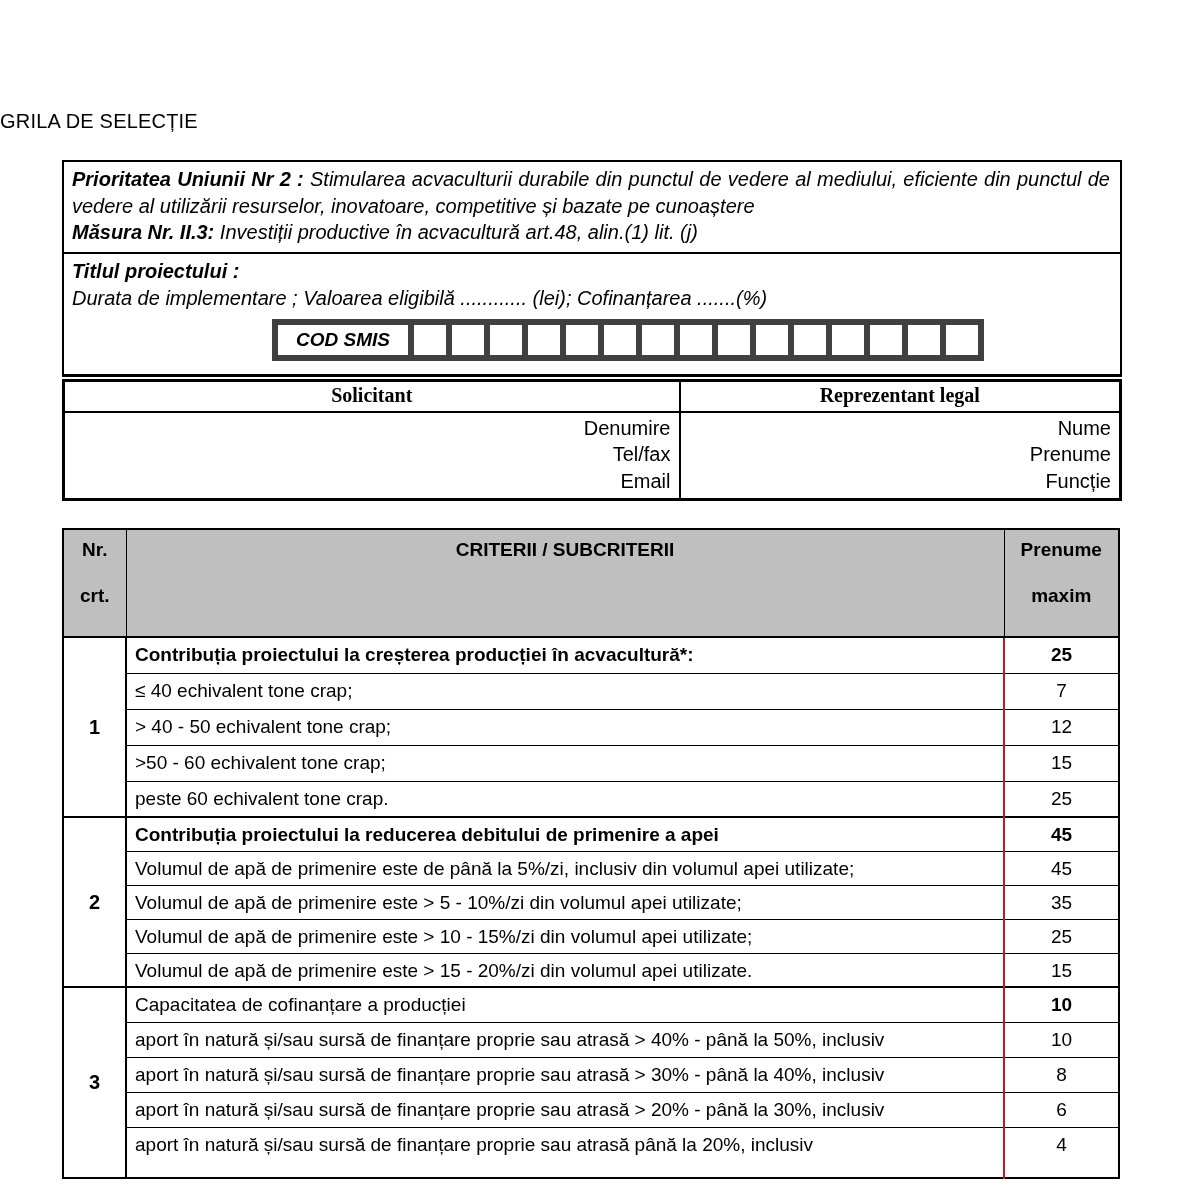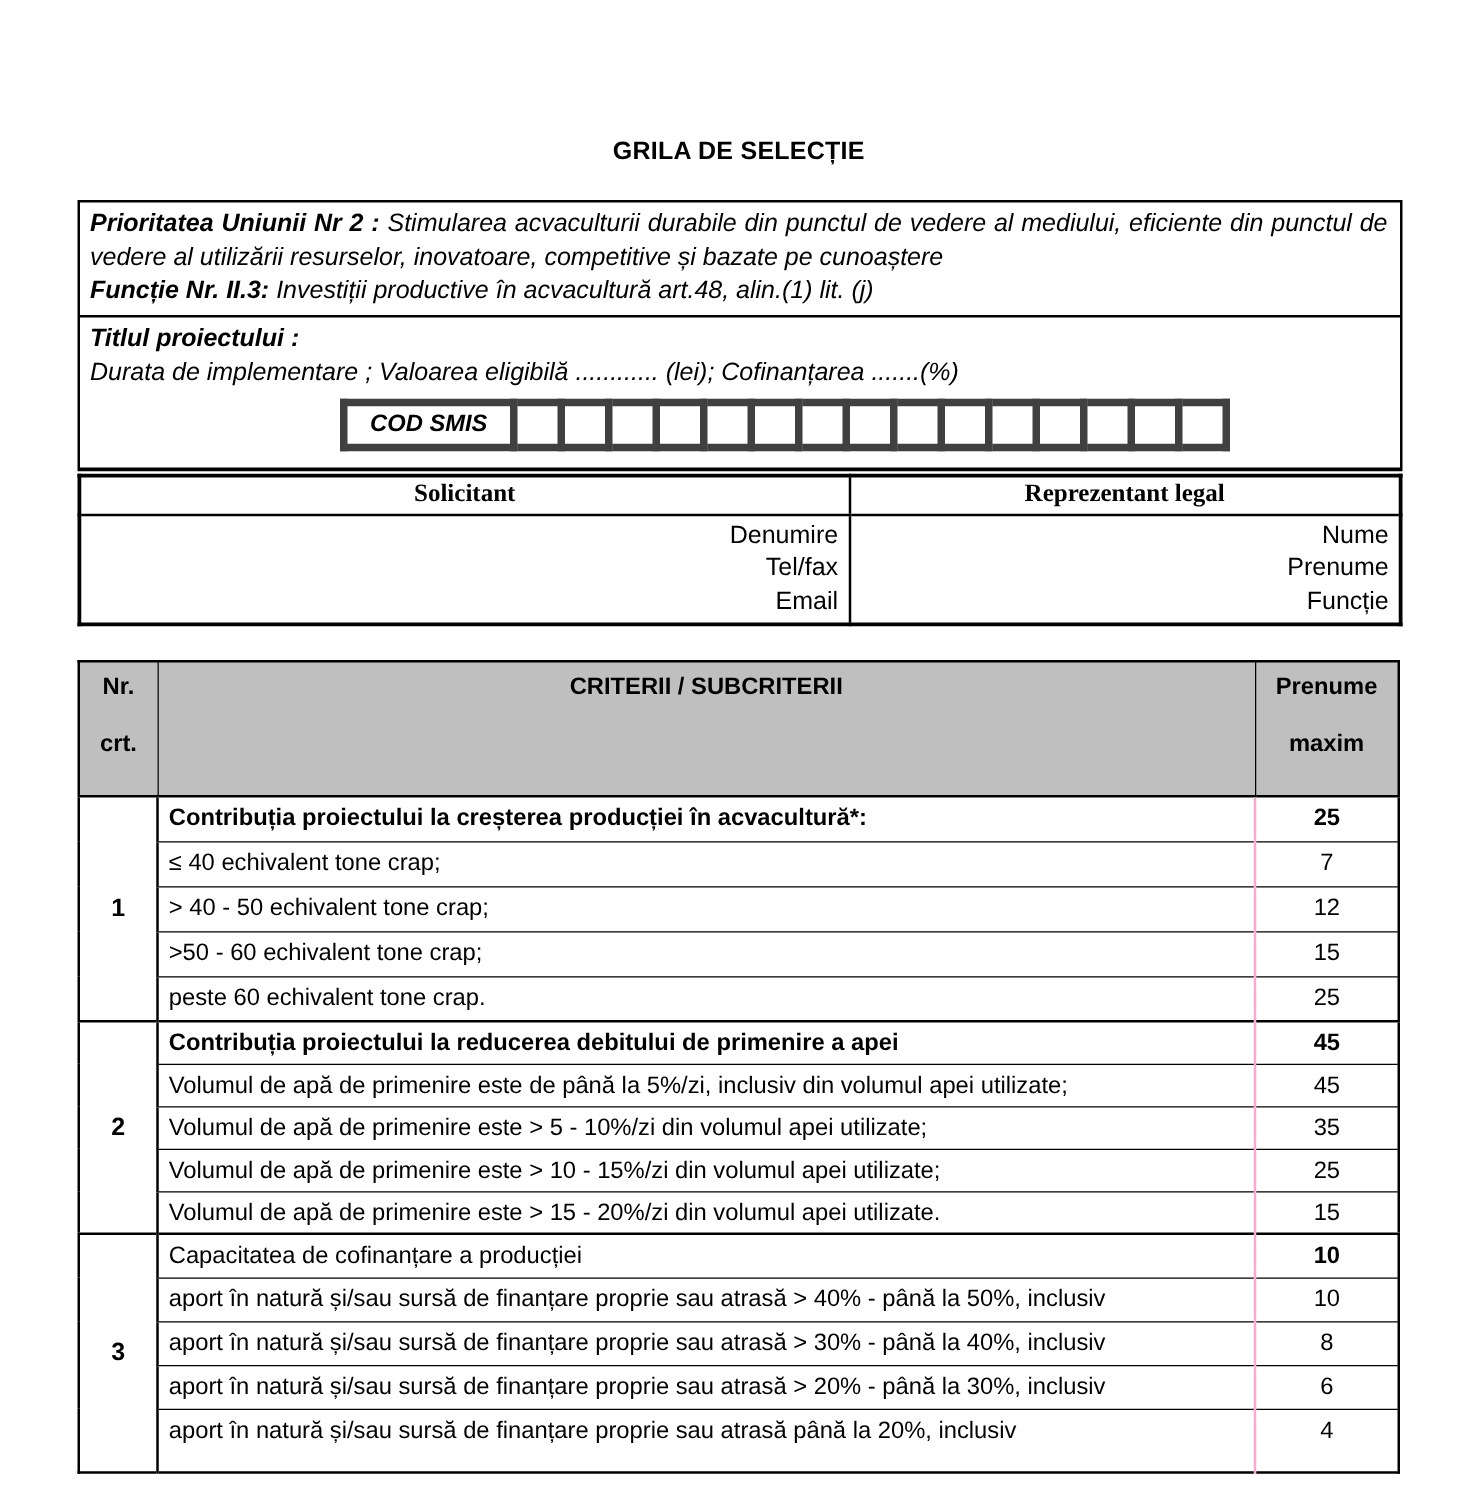--- a/index.html
+++ b/index.html
@@ -3,22 +3,22 @@
 <meta charset="utf-8">
 <style>
   html,body { margin:0; padding:0; }
   body {
     width:1182px; height:1192px; background:#ffffff; color:#000;
     font-family:"Liberation Sans", sans-serif; overflow:hidden;
   }
   b, .bold { font-weight:bold; }
 
   .doc-title {
-    margin:110px 0 0 0; text-align:center;
-    font-size:20px; font-weight:bold; letter-spacing:0.2px;
+    margin:110px 0 0 0; text-align:left;
+    font-size:20px; font-weight:normal; letter-spacing:0.2px;
   }
 
   
   .box1 {
     box-sizing:border-box; margin:27px 0 0 62px; width:1060px;
     border:2px solid #000; border-bottom-width:3px;font-style:italic;
   }
   .sec1 { padding:4px 10px 6px 8px; }
   .sec1 p { margin:0; font-size:20px; line-height:26.5px; }
   .jp { text-align:justify; }
@@ -62,21 +62,21 @@
   .criteria col.c-score { width:115px; }
   .criteria td { border:1px solid #000; vertical-align:top; padding:0; }
   .criteria tr.thead { height:108px; }
   .criteria tr.thead td {
     background:#bfbfbf; border-bottom:2px solid #000;
     font-weight:bold; text-align:center; padding-top:9px;
   }
   .criteria .two-line div { line-height:22px; }
   .criteria .two-line div.l2 { margin-top:24px; }
   .criteria td.crit {
-    border-left:2px solid #000; border-right:2px solid #f9a8d4;
+    border-left:2px solid #000; border-right:2px solid #b91c1c;
     padding:6px 8px 0; text-align:left; vertical-align:top;
   }
   .criteria td.score { text-align:center; padding-top:6px; }
   .criteria td.nr {
     text-align:center; vertical-align:middle;
     font-weight:bold; font-size:20px;
   }
   .criteria tr.g-first td { border-top:2px solid #000; }
   .criteria tr.rg1 { height:36px; }
   .criteria tr.rg2 { height:34px; }
@@ -84,21 +84,21 @@
   .criteria tr.rlast { height:51px; }
 </style>
 </head>
 <body>
 
 <div class="doc-title">GRILA DE SELECȚIE</div>
 
 <div class="box1">
   <div class="sec1">
     <p class="jp"><b>Prioritatea Uniunii Nr 2 :</b> <span>Stimularea acvaculturii durabile din punctul de vedere al mediului, eficiente din punctul de vedere al utilizării resurselor, inovatoare, competitive și bazate pe cunoaștere</span></p>
-    <p><b>Funcție Nr.  II.3:</b> <span>Investiții productive în acvacultură art.48, alin.(1) lit. (j)</span></p>
+    <p><b>Măsura Nr.  II.3:</b> <span>Investiții productive în acvacultură art.48, alin.(1) lit. (j)</span></p>
   </div>
   <div class="sec2">
     <p class="bold">Titlul proiectului :</p>
     <p>Durata de implementare ; Valoarea eligibilă ............ (lei); Cofinanțarea .......(%)</p>
     <table class="smis">
       <tbody>
       <tr>
         <td class="label">COD SMIS</td>
         <td class="cell"></td>
         <td class="cell"></td>

